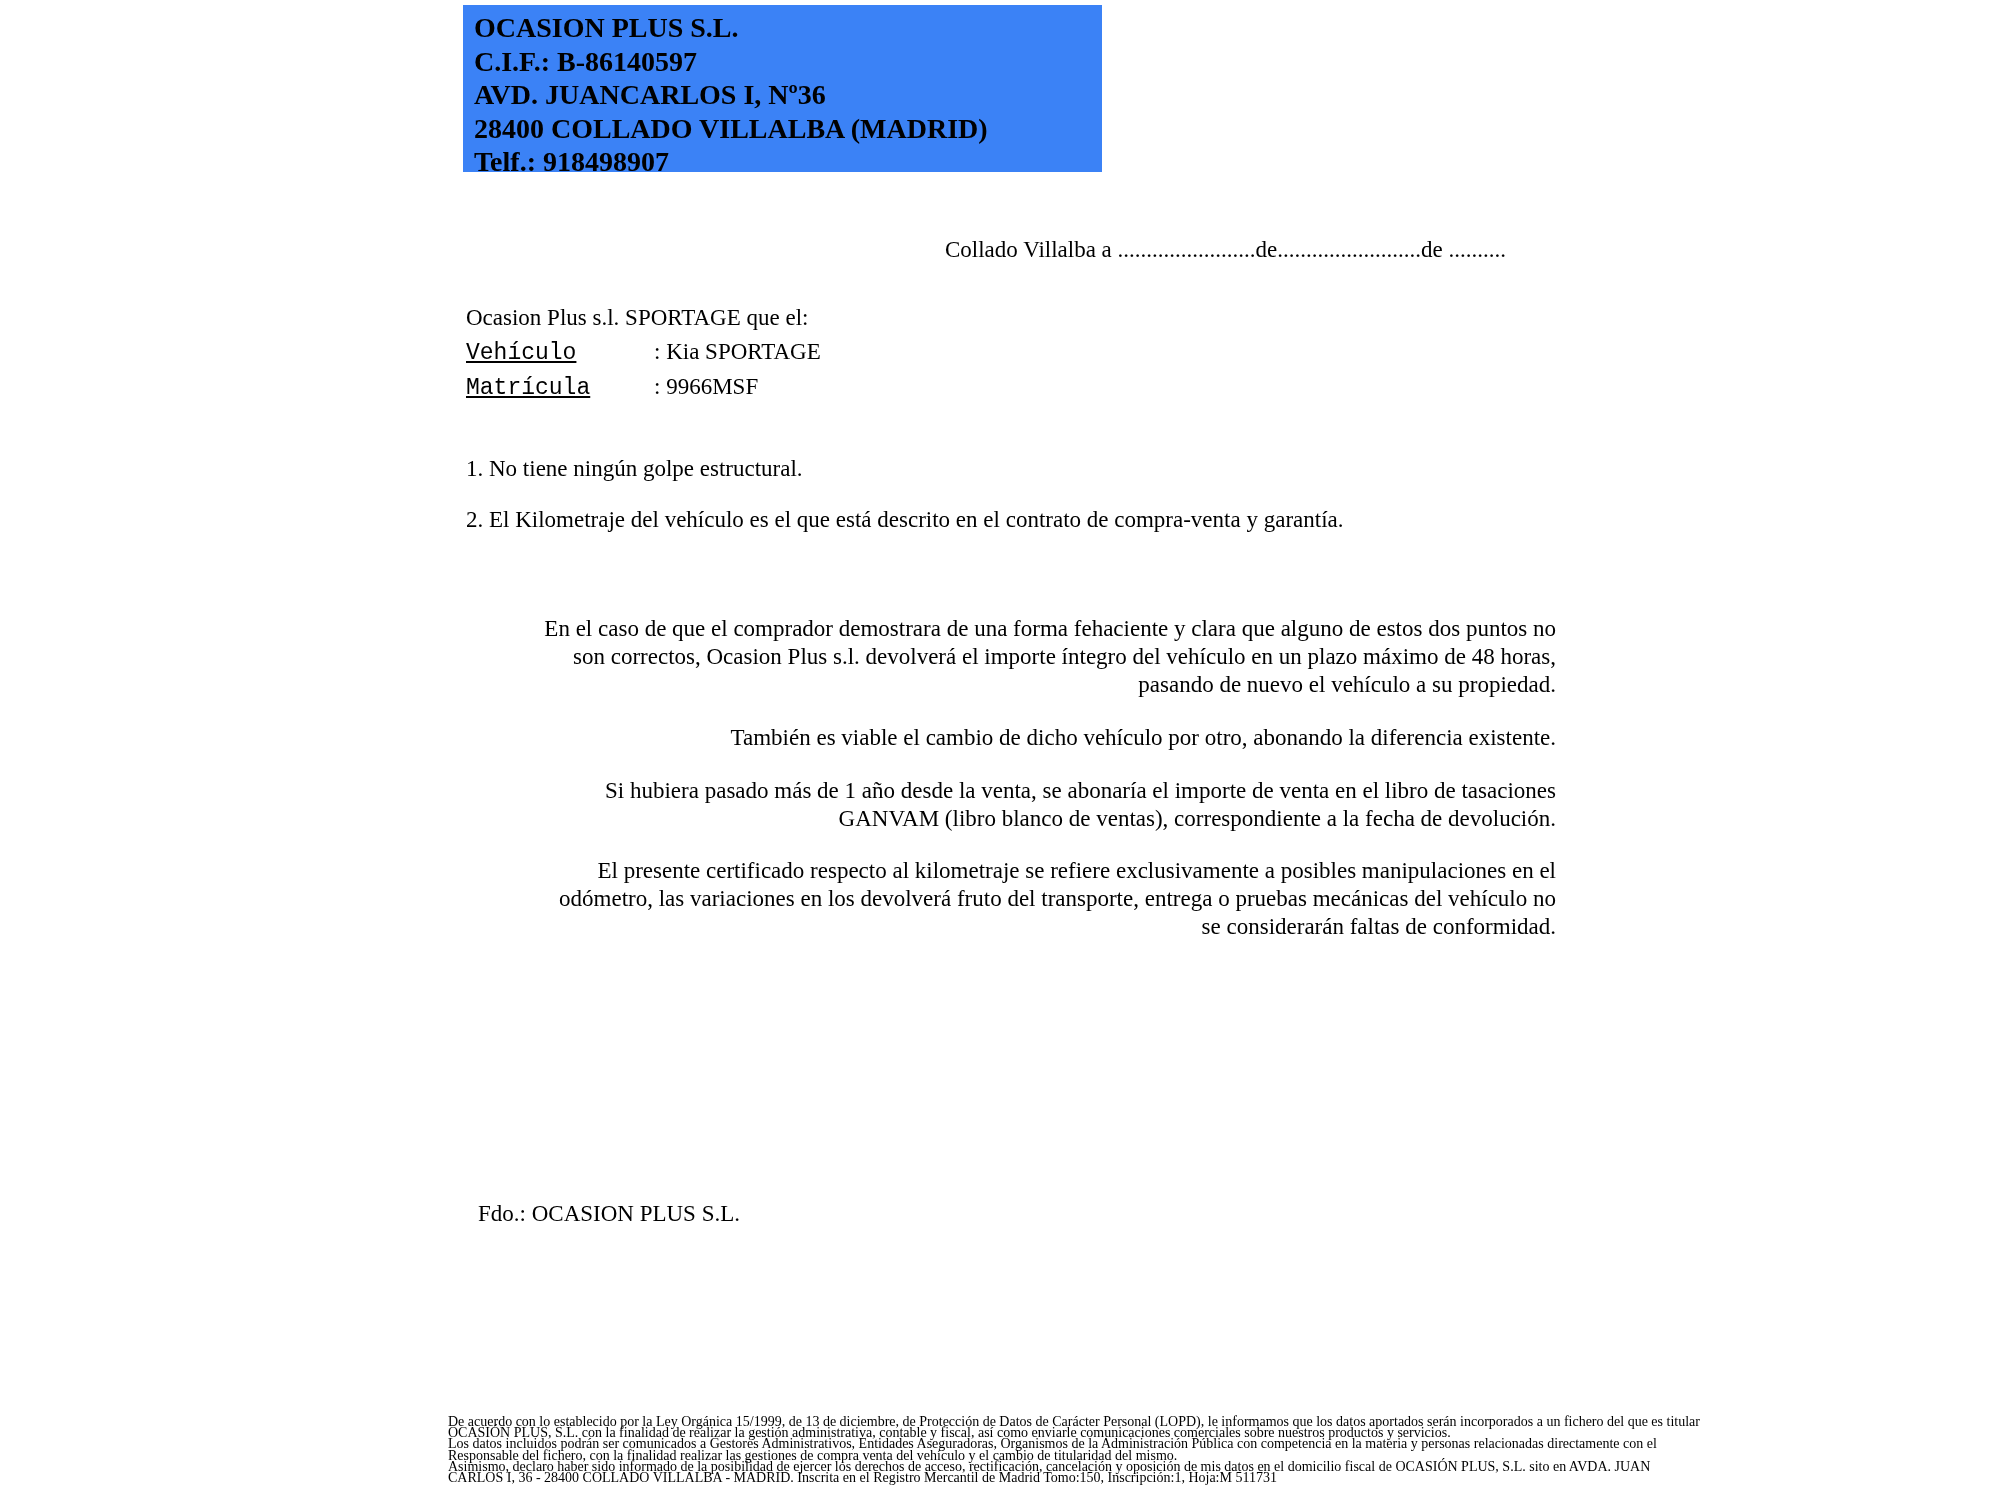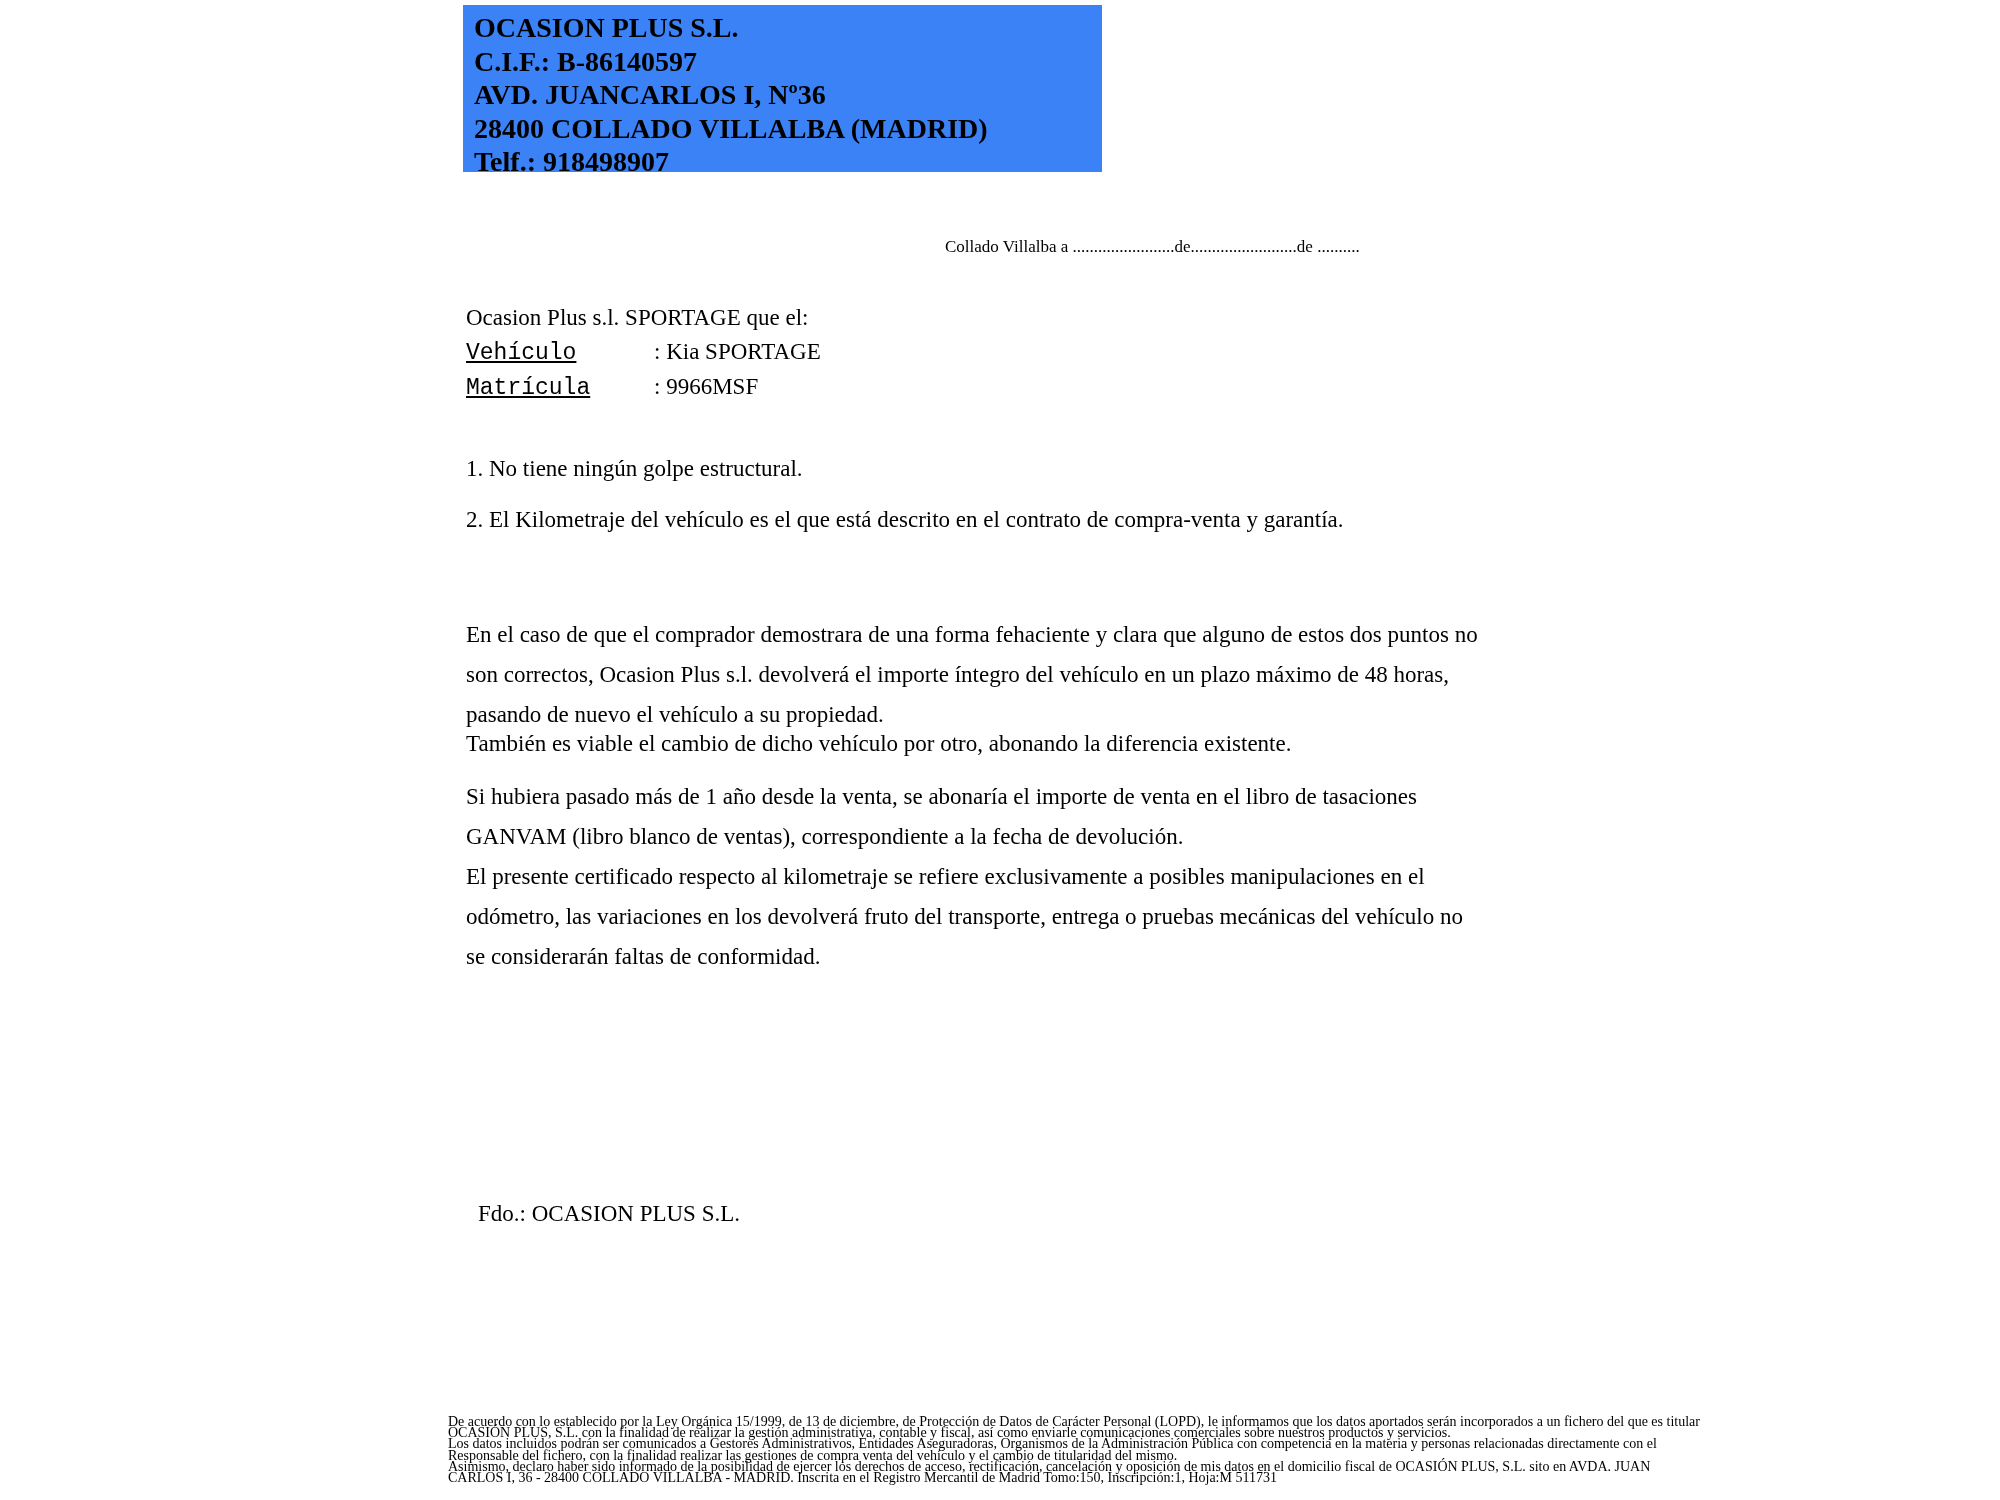--- a/index.html
+++ b/index.html
@@ -23,21 +23,21 @@
     padding: 6px 0 0 11px;
     font-weight: bold;
     font-size: 28px;
     line-height: 33.5px;
     white-space: nowrap;
   }
   .date-line {
     position: absolute;
     left: 945px;
     top: 237px;
-    font-size: 17px;
+    font-size: 23px;
     white-space: nowrap;
   }
   .certify {
     position: absolute;
     left: 466px;
     top: 301px;
     font-size: 23px;
     line-height: 34px;
     white-space: nowrap;
   }
@@ -54,22 +54,23 @@
     line-height: 27.5px;
     white-space: nowrap;
   }
   #point-1 { top: 455px; }
   #point-2 { top: 506px; }
   .para {
     position: absolute;
     left: 466px;
     width: 1090px;
     font-size: 23px;
-    line-height: 40px;
+    line-height: 28px;
     white-space: pre-line;
+    text-align: right;
   }
   #para-1 { top: 615px; }
   #para-2 { top: 724px; }
   #para-3 { top: 777px; }
   #para-4 { top: 857px; }
   .signature {
     position: absolute;
     left: 478px;
     top: 1201px;
     font-size: 23px;

